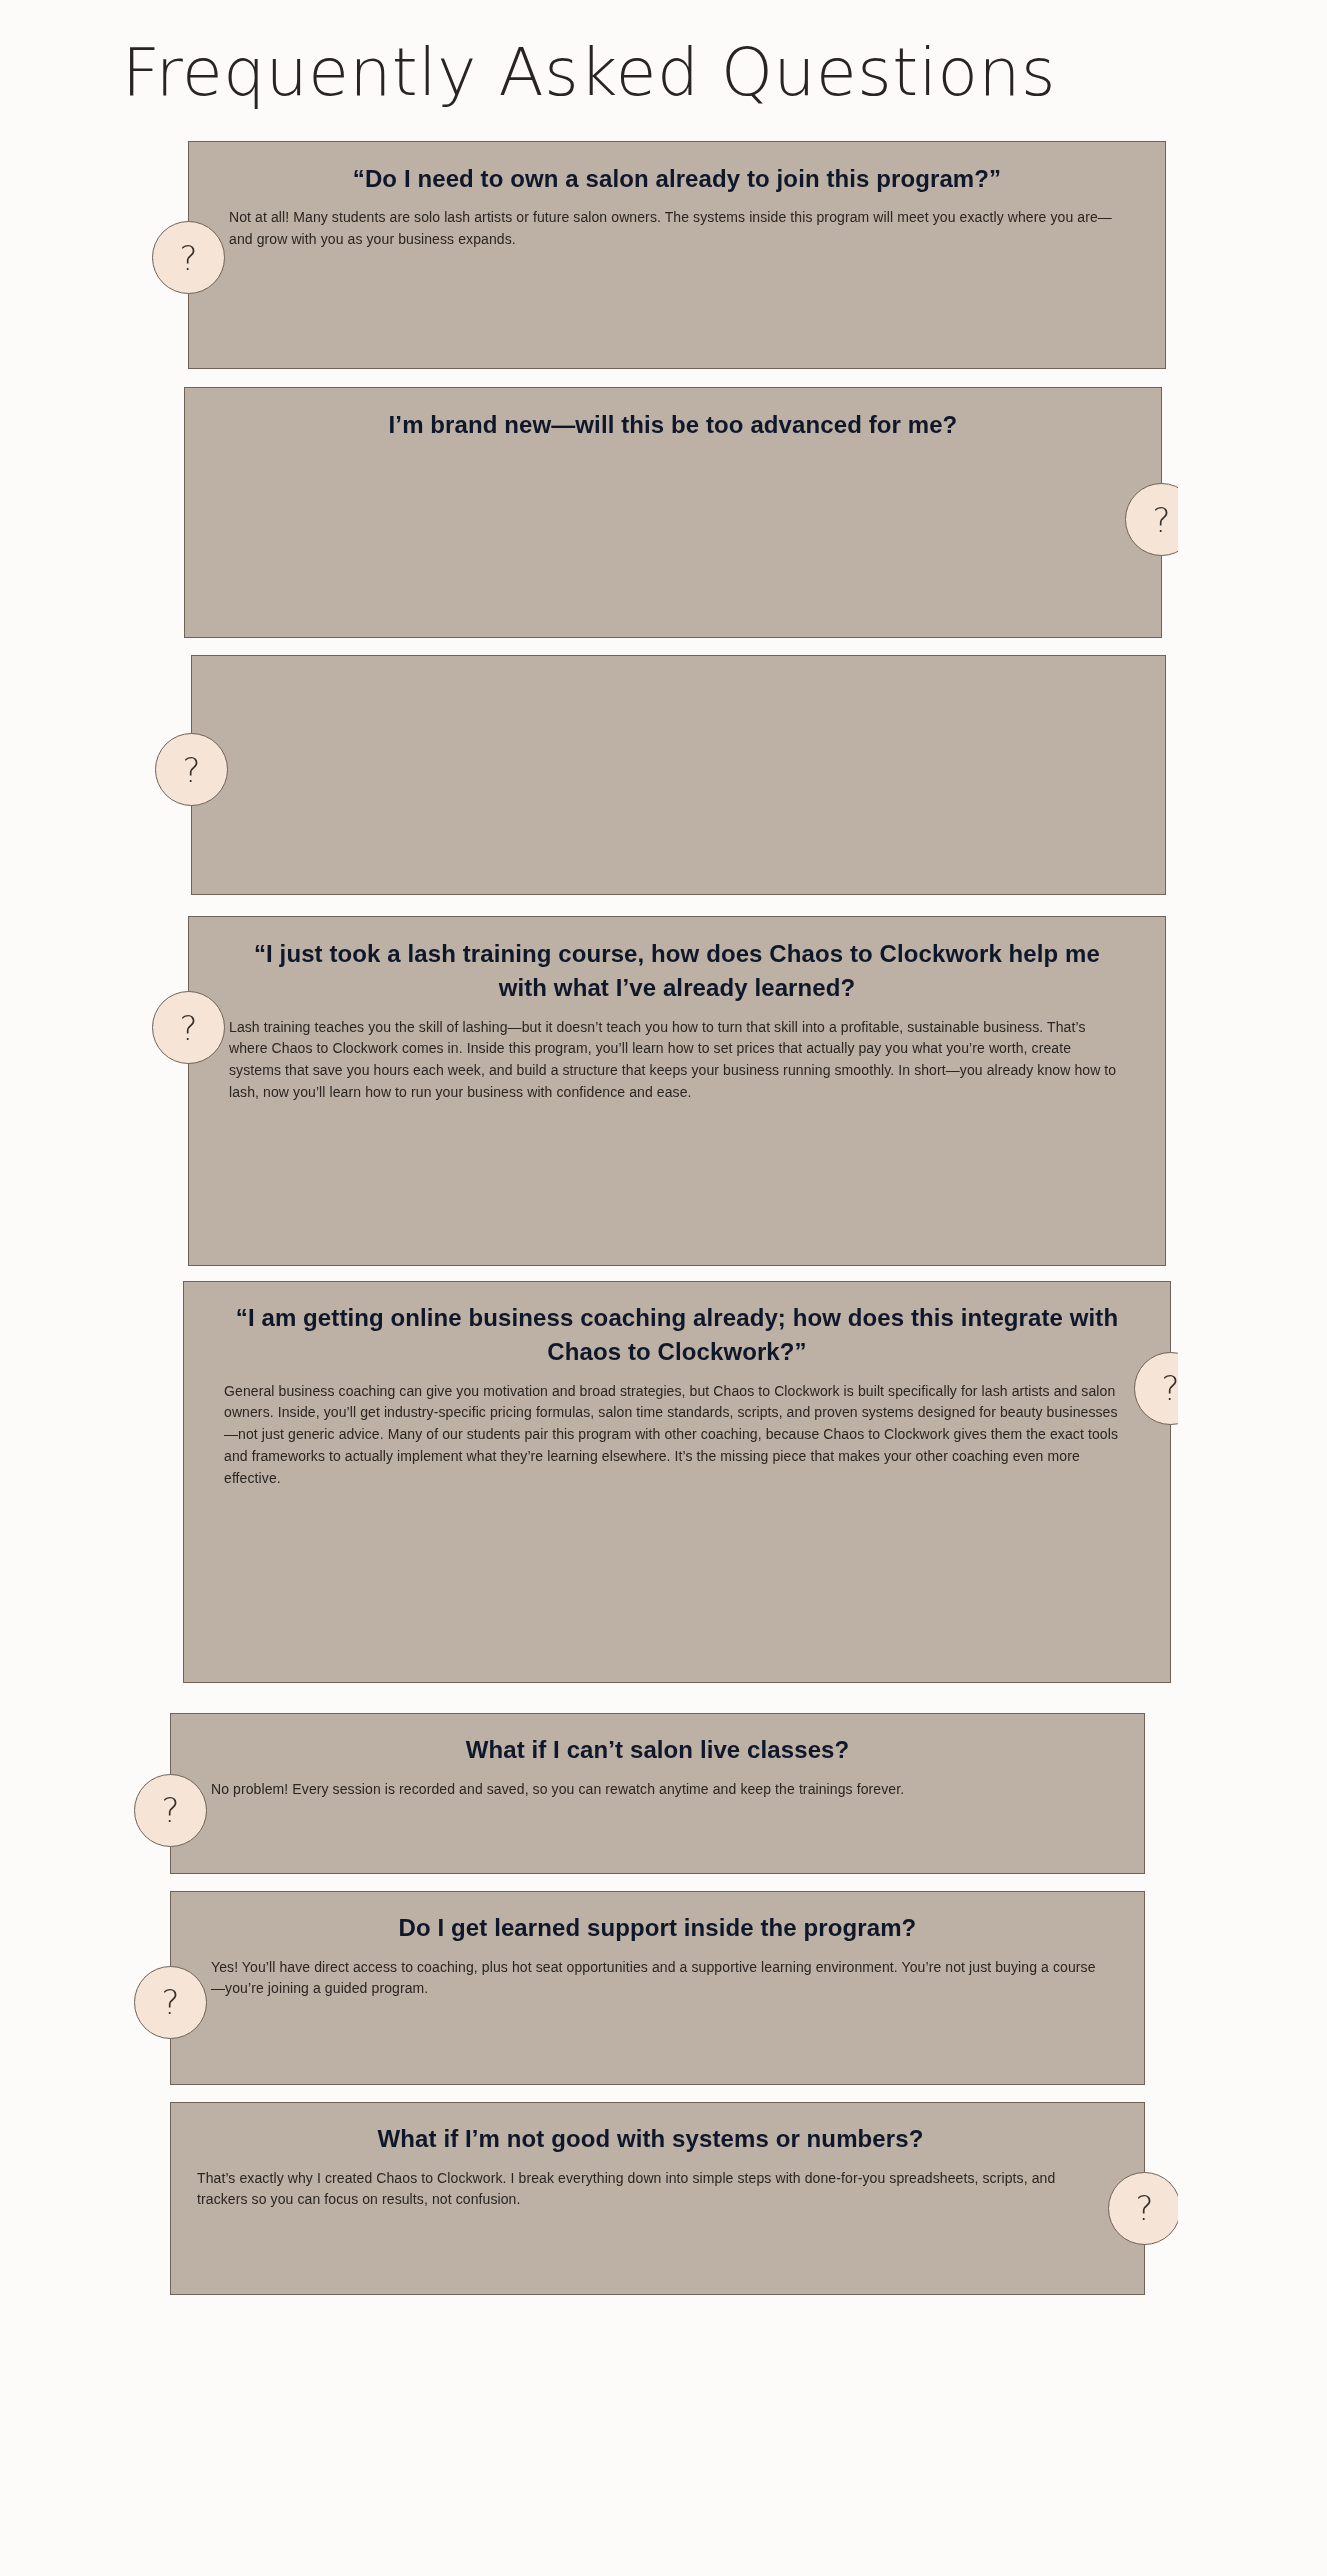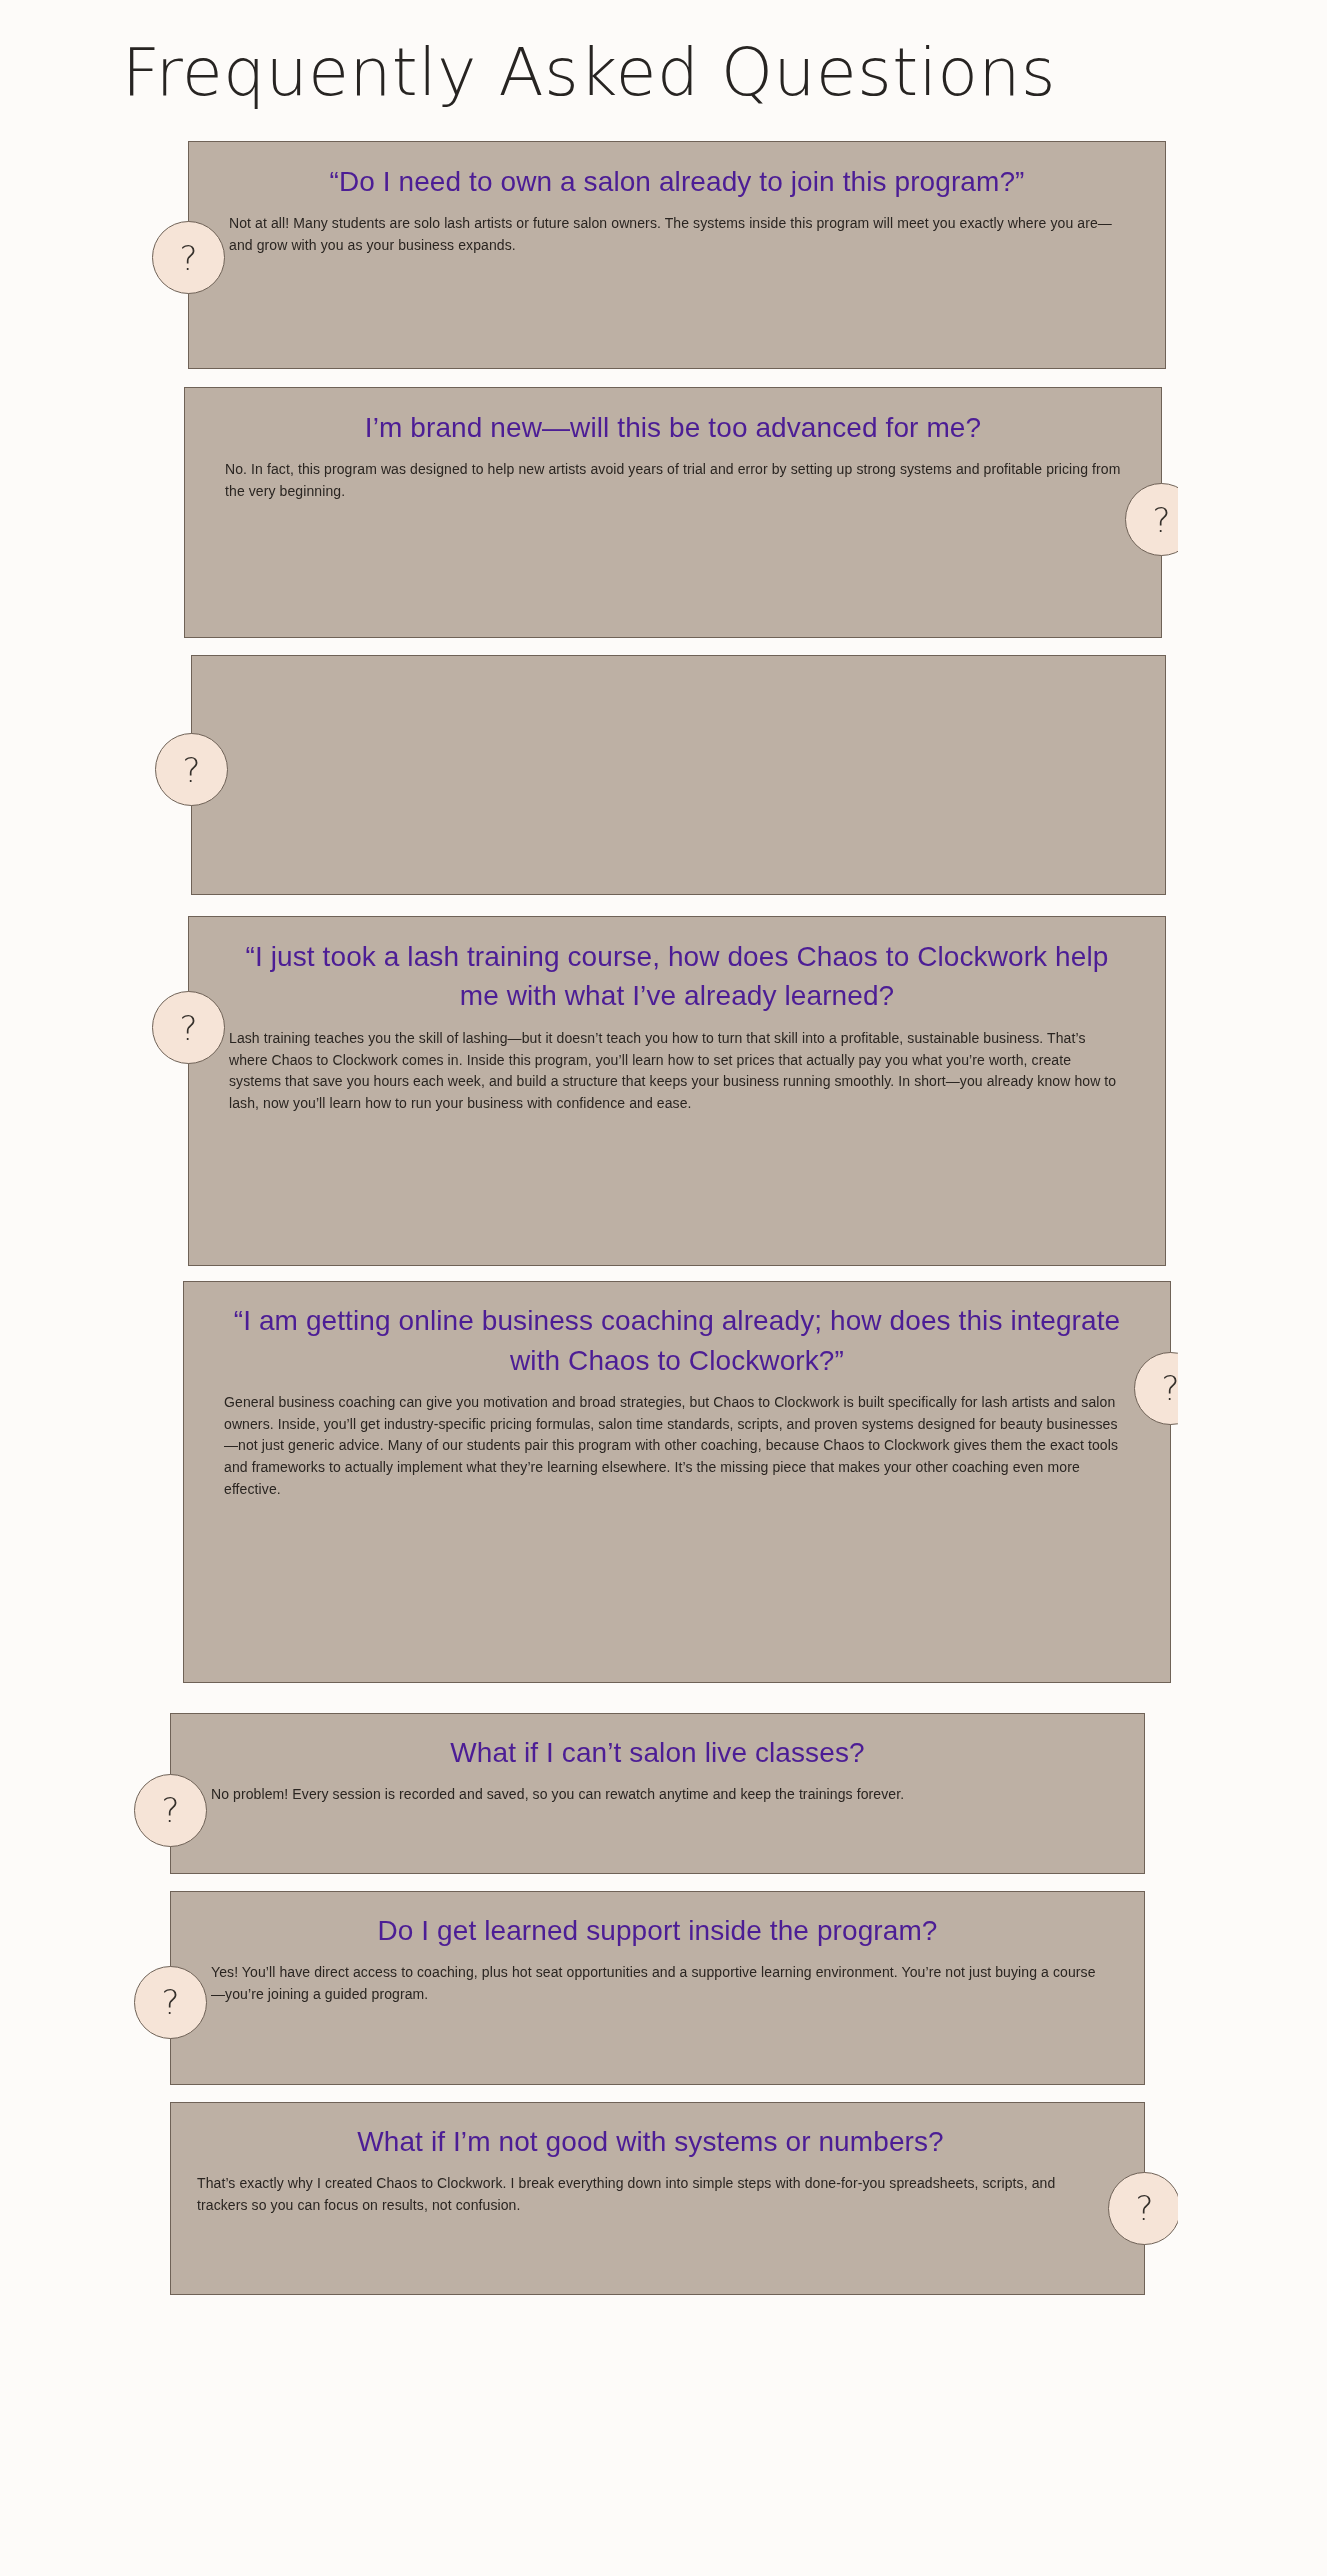--- a/index.html
+++ b/index.html
@@ -53,25 +53,25 @@
   .faq-card {
     position: relative;
     background: #bdb0a4;
     border: 1.3px solid #6f6257;
     padding: 19.4px 40px 22px 40px;
     color: #241f1b;
   }
   .faq-q {
     margin: 0 0 11.7px 0;
     text-align: center;
-    font-weight: normal;
-    font-size: 28px;
+    font-weight: bold;
+    font-size: 24px;
     line-height: 1.42;
     letter-spacing: 0.1px;
-    color: #4c1d95;
+    color: #0f172a;
   }
   .faq-a {
     margin: 0;
     font-size: 14px;
     line-height: 1.55;
     letter-spacing: 0.1px;
     color: #2a2521;
   }
 
   
@@ -108,21 +108,20 @@
       <div class="faq-card" style="min-height:228px;">
         <p class="faq-q">“Do I need to own a salon already to join this program?”</p>
         <p class="faq-a">Not at all! Many students are solo lash artists or future salon owners. The systems inside this program will meet you exactly where you are—and grow with you as your business expands.</p>
       </div>
     </li>
 
     <li class="faq-item" style="width:978px; margin-left:184px; margin-top:18px;">
       <div class="badge right" style="top:96px;">?</div>
       <div class="faq-card" style="min-height:251px;margin-top:16px;">
         <p class="faq-q">I’m brand new—will this be too advanced for me?</p>
-        <p class="faq-a">No. In fact, this program was designed to help new artists avoid years of trial and error by setting up strong systems and profitable pricing from the very beginning.</p>
       </div>
     </li>
 
     <li class="faq-item" style="width:975px; margin-left:191px; margin-top:17px;">
       <div class="badge left" style="top:78px;">?</div>
       <div class="faq-card" style="min-height:240px;">
       </div>
     </li>
 
     <li class="faq-item" style="width:978px; margin-left:188px; margin-top:21px;">

